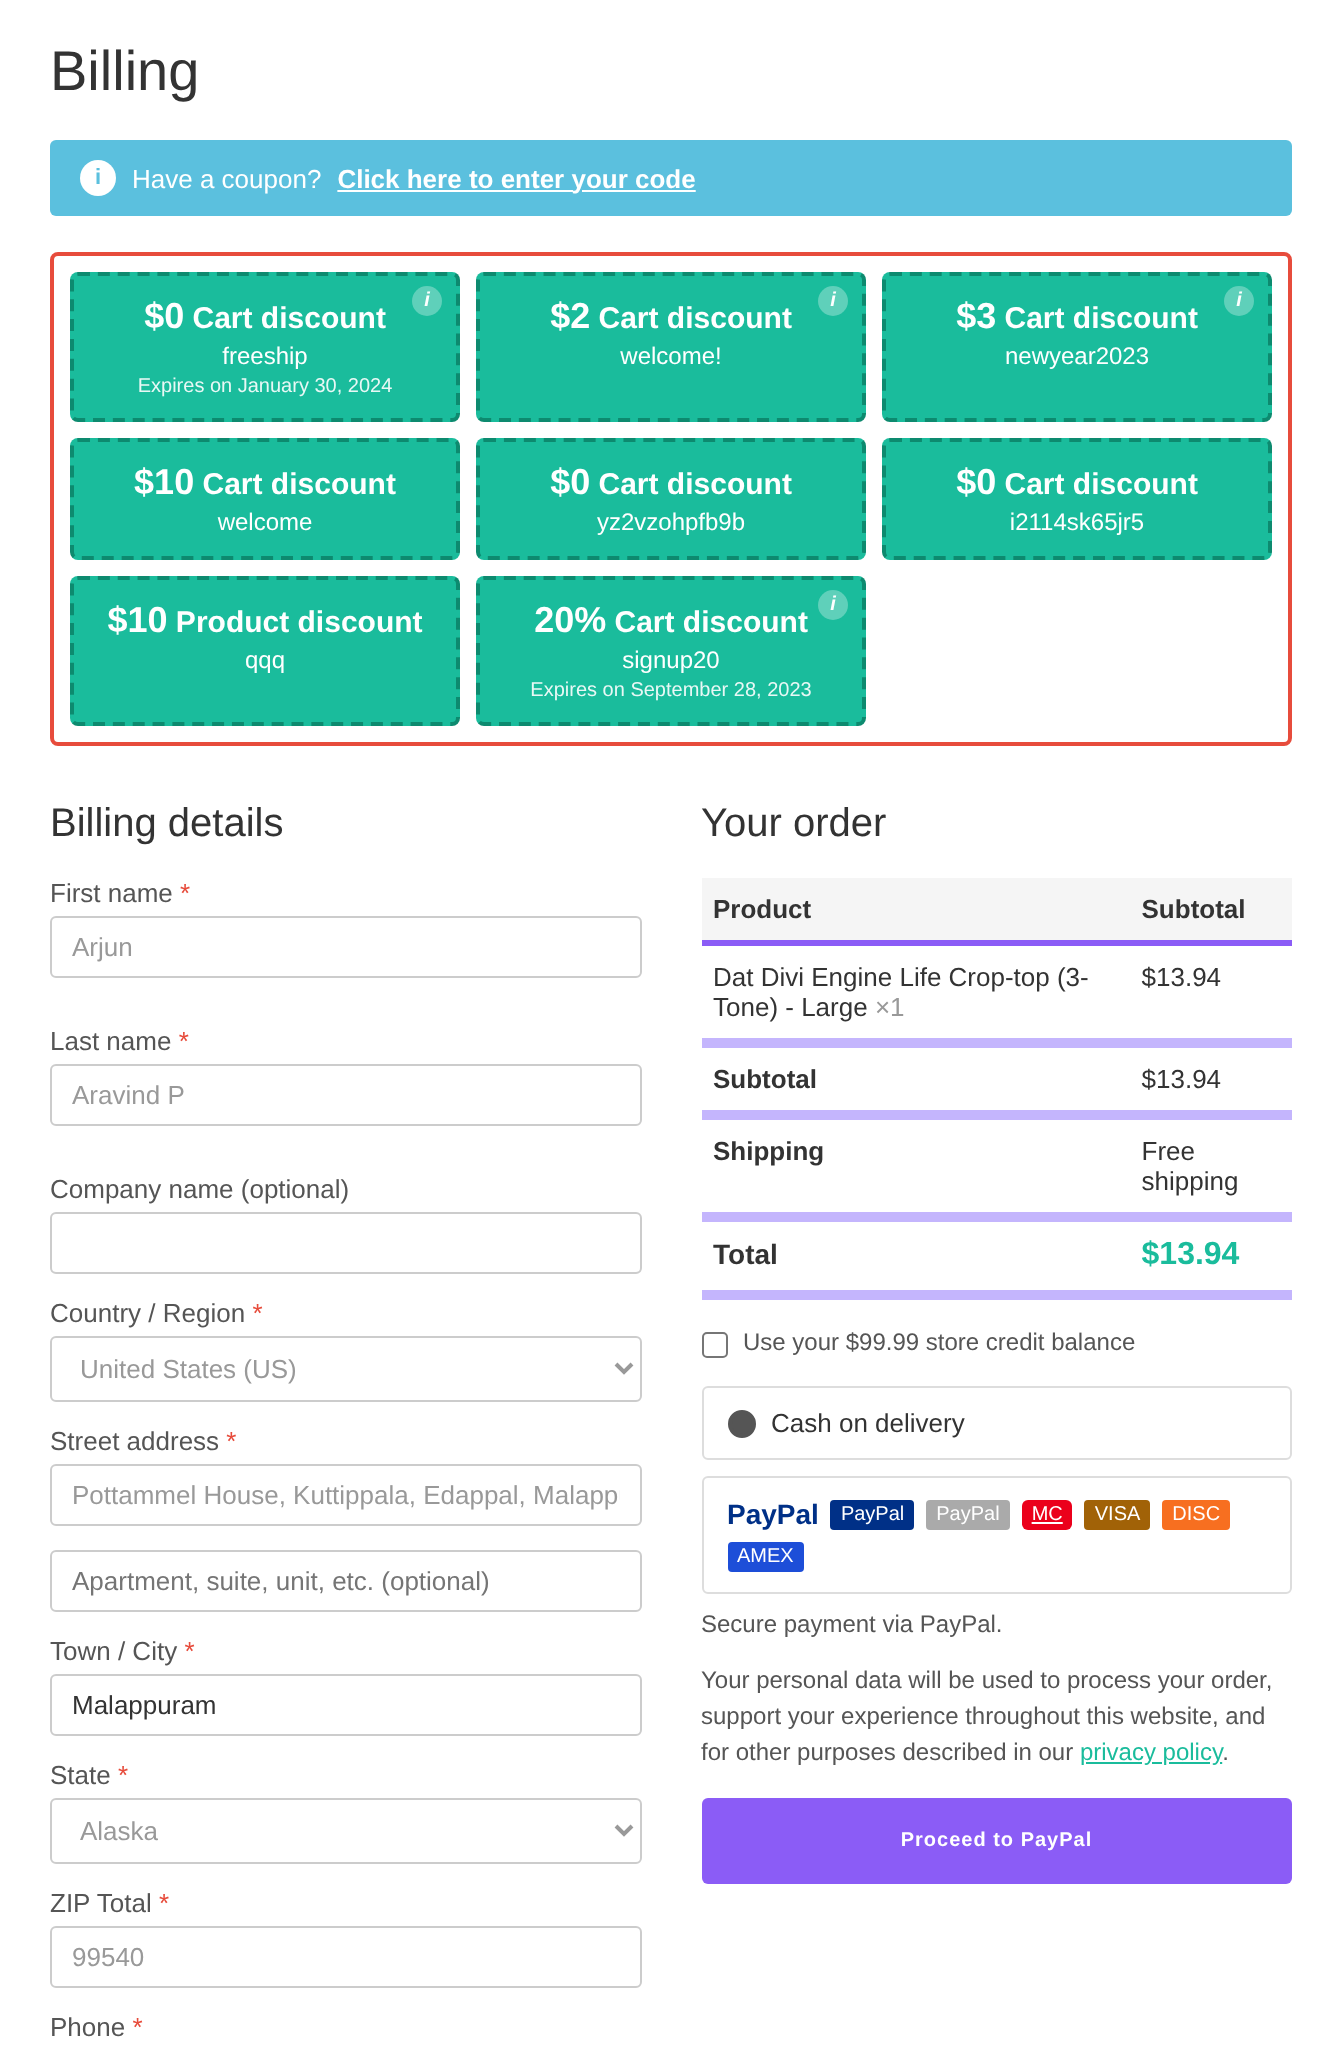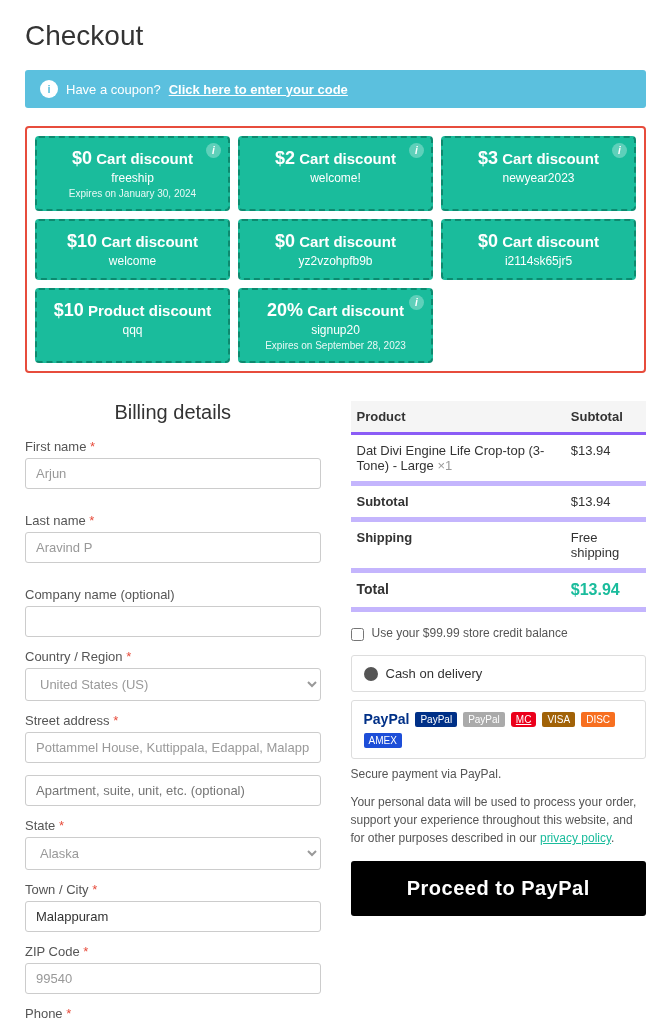--- a/index.html
+++ b/index.html
@@ -103,21 +103,20 @@
     .main-content {
       display: grid;
       grid-template-columns: 1fr 1fr;
       gap: 30px;
     }
     
     .billing-section h2 {
       font-size: 20px;
       font-weight: 400;
       margin-bottom: 15px;
-      text-align: center;
     }
     .form-group {
       margin-bottom: 12px;
     }
     .form-row {
       display: grid;
       grid-template-columns: 1fr;
       gap: 12px;
       margin-bottom: 12px;
     }
@@ -233,45 +232,45 @@
       font-size: 12px;
       color: #555;
       line-height: 1.5;
       margin-top: 10px;
     }
     .privacy-text a {
       color: #1abc9c;
     }
     .proceed-btn {
       width: 100%;
-      background: #000000;
+      background: #8b5cf6;
       color: #fff;
       border: none;
       padding: 16px;
-      font-size: 20px;
+      font-size: 10px;
       font-weight: 600;
       border-radius: 3px;
       cursor: pointer;
       margin-top: 14px;
       letter-spacing: 0.5px;
     }
     .radio-dot {
       width: 14px;
       height: 14px;
       border-radius: 50%;
       border: 2px solid #555;
       background: #555;
       display: inline-block;
       flex-shrink: 0;
     }
   </style>
 </head>
 <body>
 
-<h1>Checkout</h1>
+<h1>Billing</h1>
 
 <div class="coupon-banner">
   <span class="coupon-info-icon">i</span>
   <span>Have a coupon?</span>
   <a href="#">Click here to enter your code</a>
 </div>
 
 <div class="coupons-grid-wrapper">
   <div class="coupons-grid" id="coupons-grid">
   <div class="coupon-card">
@@ -361,49 +360,50 @@
 
     <div class="form-group">
       <label><span>Street address</span> <span class="required">*</span></label>
       <input type="text" style="color: rgb(153, 153, 153);" value="Pottammel House, Kuttippala, Edappal, Malappuram, Kerala">
     </div>
     <div class="form-group">
       <input type="text" placeholder="Apartment, suite, unit, etc. (optional)" style="">
     </div>
 
     <div class="form-group">
+      <label><span>Town / City</span> <span class="required">*</span></label>
+      <input type="text" style="color: rgb(51, 51, 51);" value="Malappuram">
+    </div>
+
+    <div class="form-group">
       <label><span>State</span> <span class="required">*</span></label>
       <select>
         <option>Alaska</option>
       </select>
     </div>
 
     <div class="form-group">
-      <label><span>Town / City</span> <span class="required">*</span></label>
-      <input type="text" style="color: rgb(51, 51, 51);" value="Malappuram">
-    </div>
-
-    <div class="form-group">
-      <label><span>ZIP Code</span> <span class="required">*</span></label>
+      <label><span>ZIP Total</span> <span class="required">*</span></label>
       <input type="text" style="color: rgb(153, 153, 153);" value="99540">
     </div>
 
     <div class="form-group">
       <label><span>Phone</span> <span class="required">*</span></label>
       <input type="text" style="color: rgb(51, 51, 51);" value="9946636499">
     </div>
 
     <div class="form-group">
       <label><span>Email address</span> <span class="required">*</span></label>
       <input type="email" style="color: rgb(153, 153, 153);" value="arjunaravind@mailbox.com">
     </div>
 
   </div>
 
   <div class="order-section">
+    <h2>Your order</h2>
 
     <table class="order-table">
       <thead>
         <tr>
           <th>Product</th>
           <th>Subtotal</th>
         </tr>
       </thead>
       <tbody>
         <tr>

